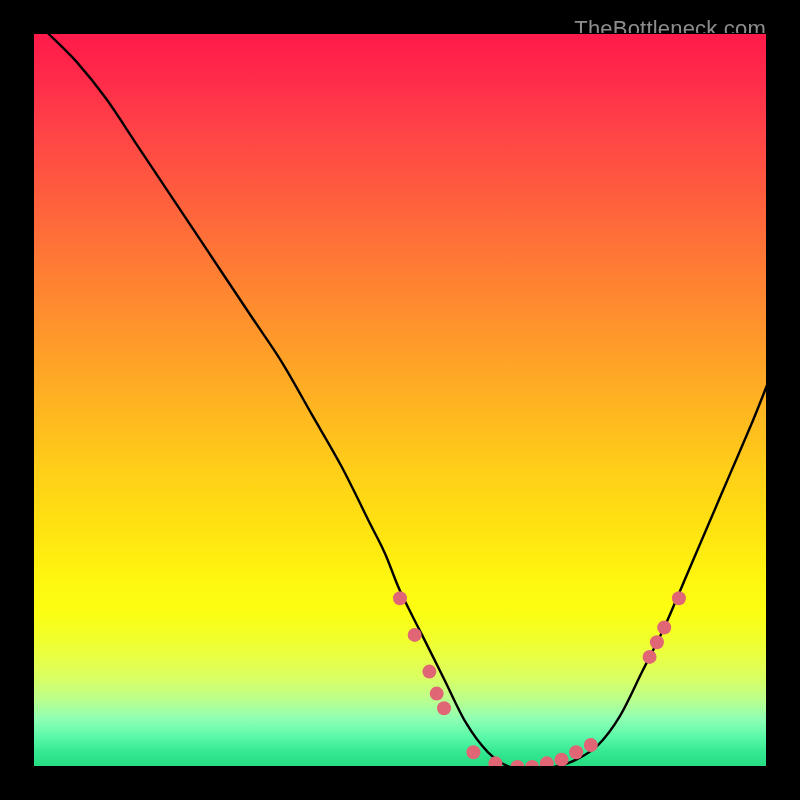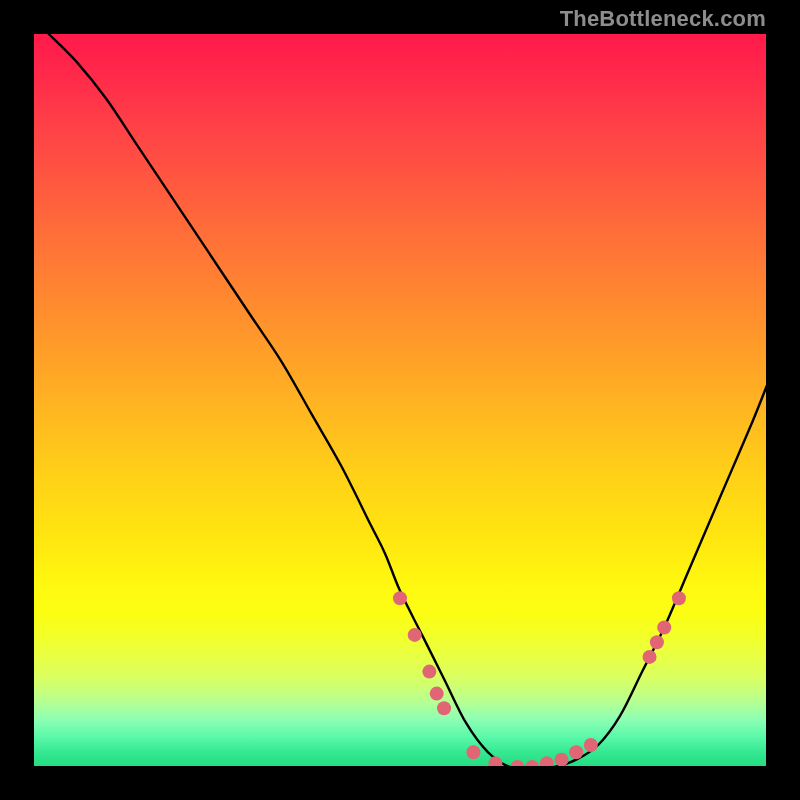--- a/index.html
+++ b/index.html
@@ -60,25 +60,25 @@
     position: absolute;
     left: 33px;
     top: 33px;
     width: 732px;
     height: 732px;
     border: 1px solid #000;
     pointer-events: none;
   }
   .watermark {
     position: absolute;
-    top: 6px;
+    top: 16px;
     right: 34px;
     color: #8d8d8d;
     font-size: 22px;
-    font-weight: 700;
+    font-weight: 400;
     letter-spacing: 0.2px;
   }
   svg.curve {
     position: absolute;
     left: 0;
     top: 0;
     width: 734px;
     height: 734px;
     pointer-events: none;
   }

